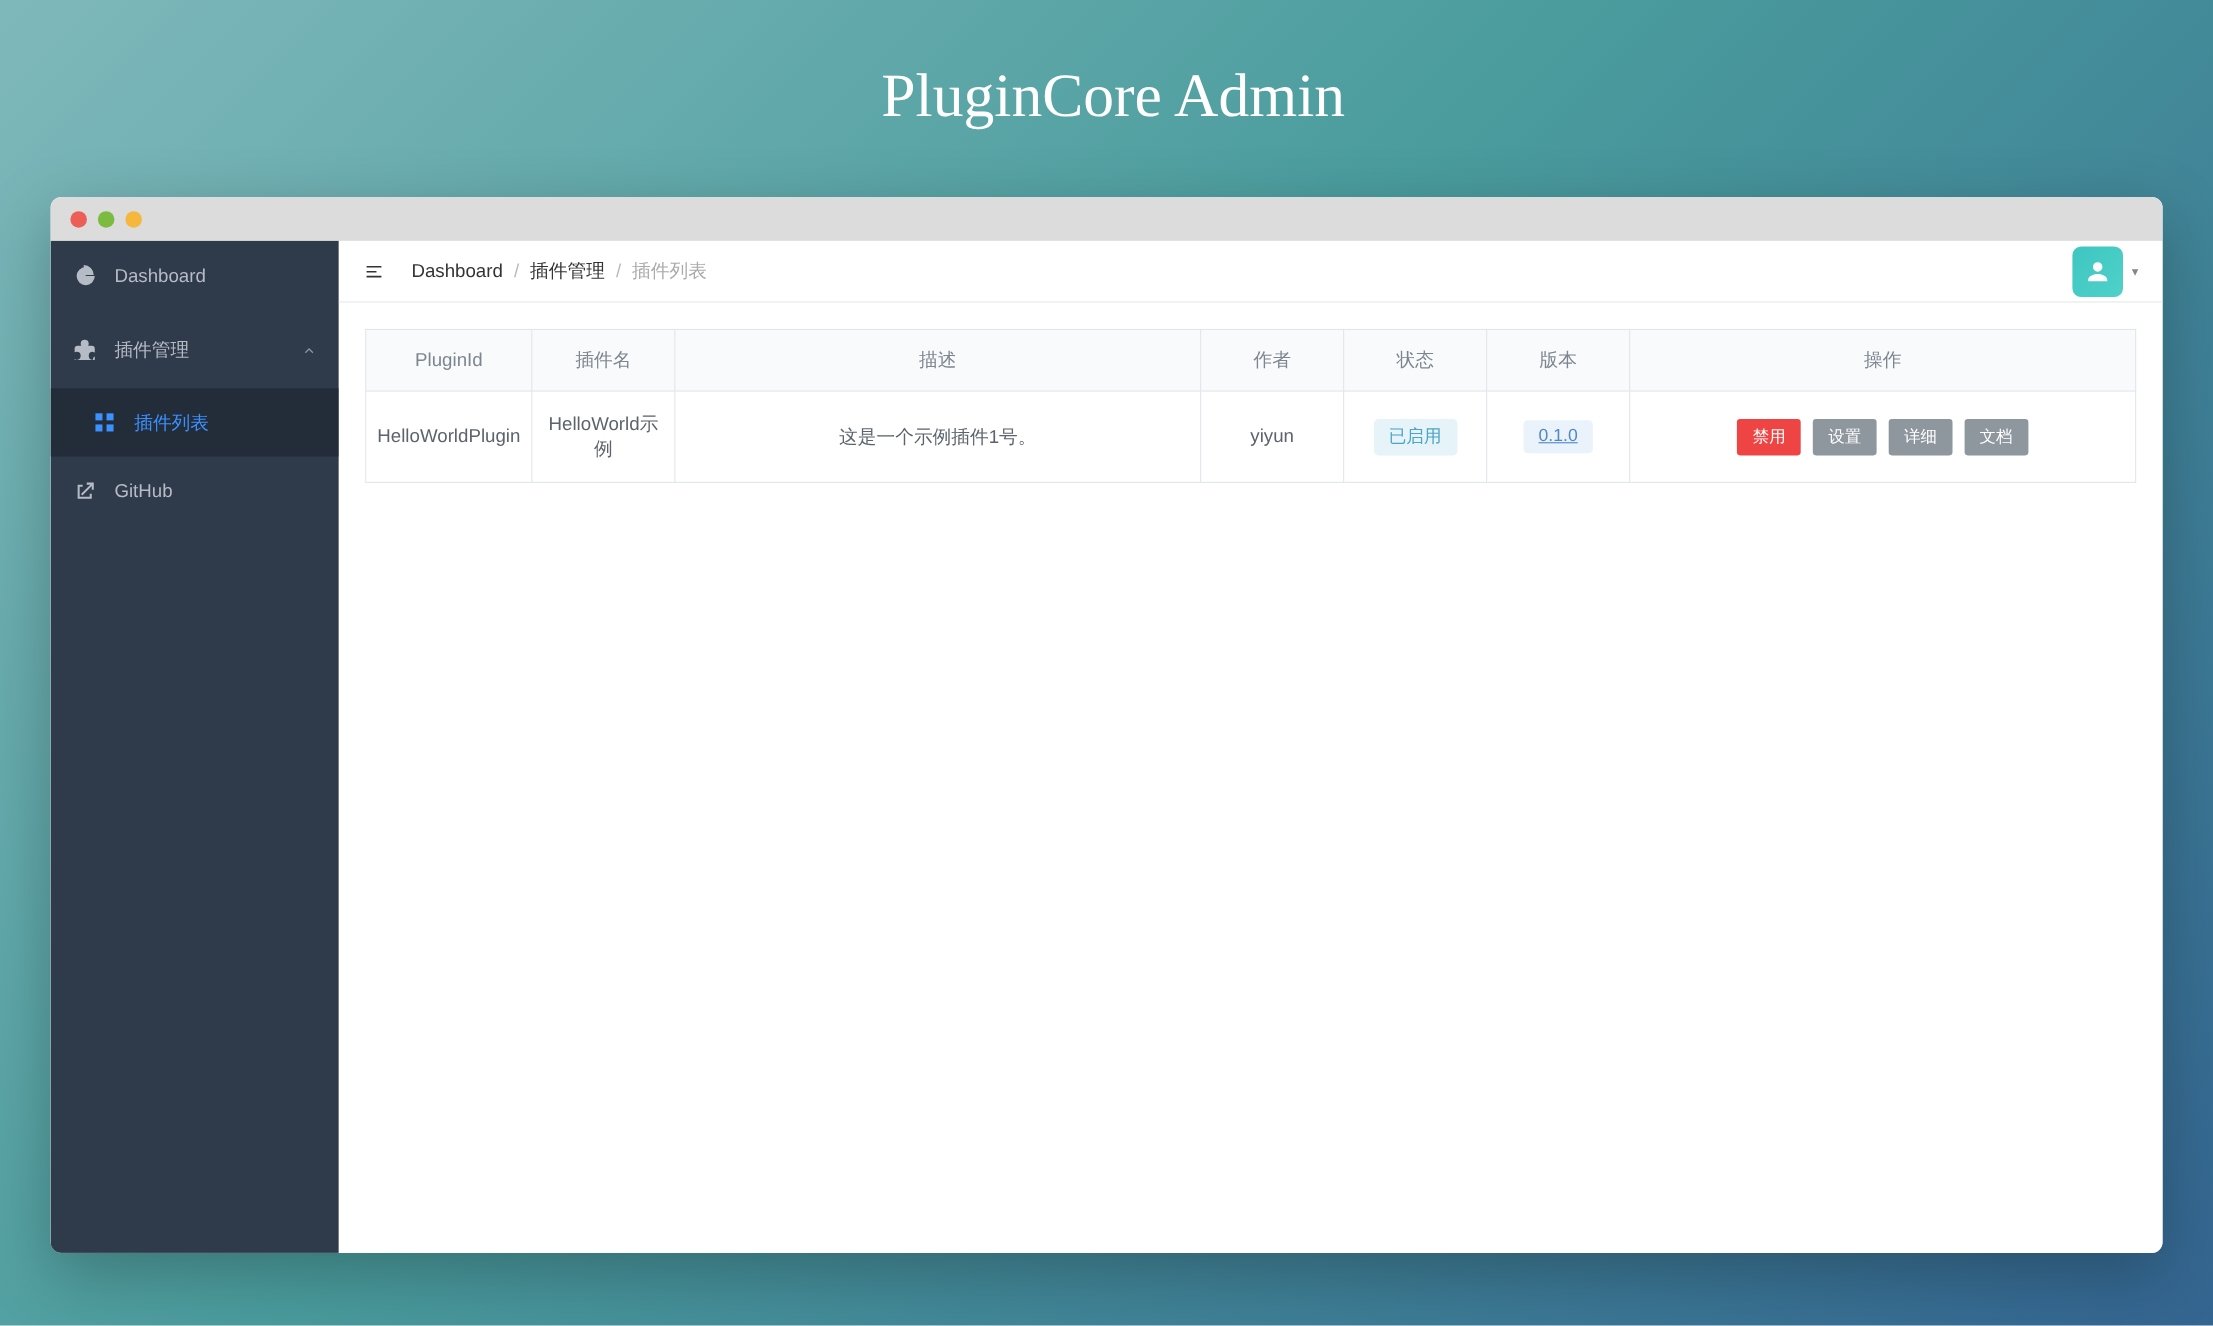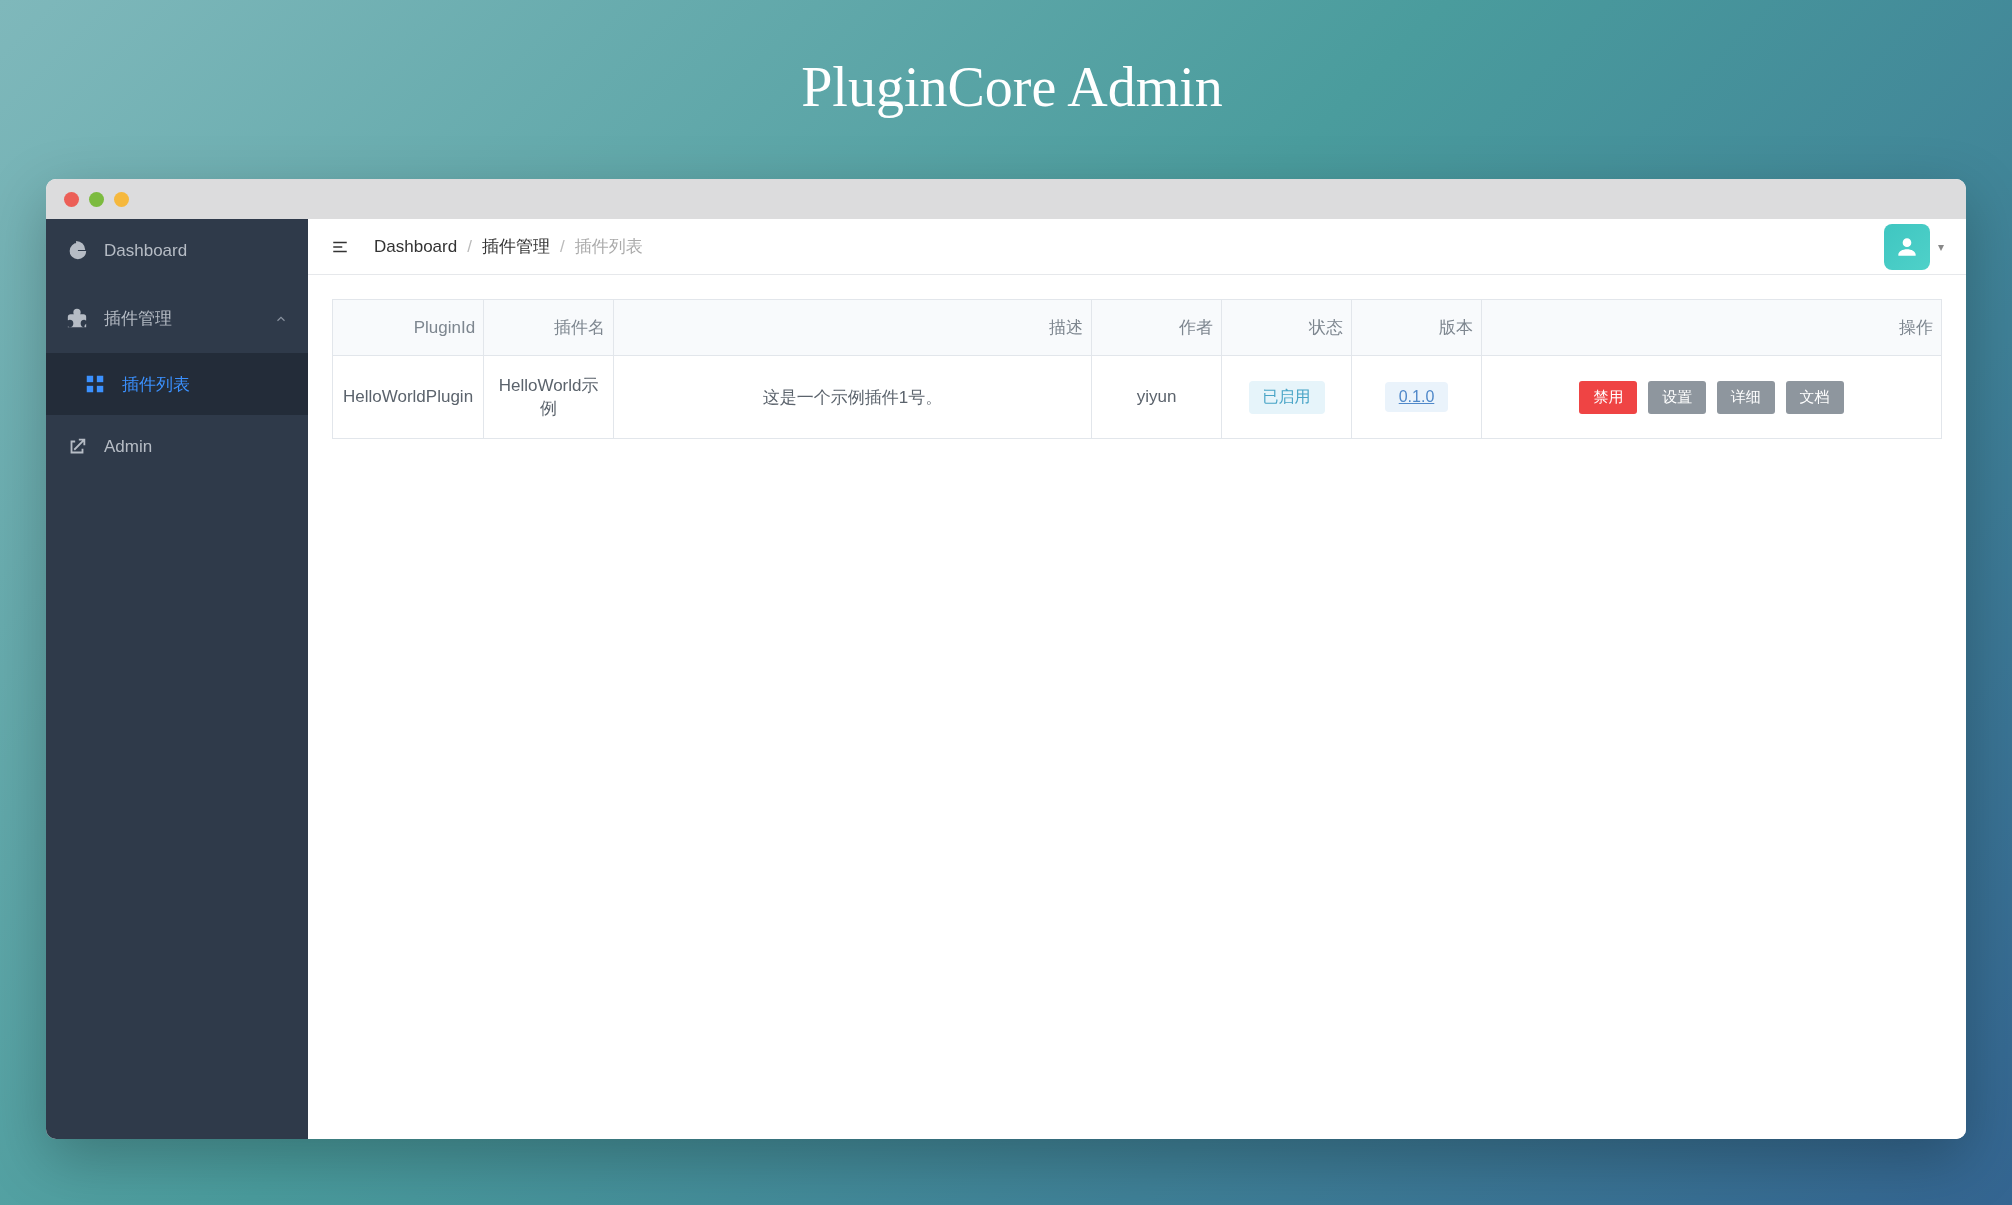--- a/index.html
+++ b/index.html
@@ -102,21 +102,21 @@
     border: 1px solid #e2e6eb;
     font-size: 17px;
     color: #555;
   }
   table.data th {
     background: #f8fafc;
     color: #7d868f;
     font-weight: 500;
     padding: 16px 8px;
     border: 1px solid #e2e6eb;
-    text-align: right;
+    text-align: center;
   }
   table.data td {
     border: 1px solid #e2e6eb;
     padding: 18px 10px;
     text-align: center;
     vertical-align: middle;
     color:#5b636c;
   }
   .badge {
     display:inline-block;
@@ -200,21 +200,21 @@
           <span>插件列表</span>
         </div>
       </div>
 
       <div class="side-item">
         <span class="ico">
           <svg viewBox="0 0 24 24">
               <path d="M14 3h7v7h-2V6.4l-9.3 9.3-1.4-1.4L17.6 5H14V3zM5 5h5v2H7v10h10v-3h2v5H5V5z"></path>
             </svg>
         </span>
-        <span>Admin</span>
+        <span>GitHub</span>
       </div>
     </div>
 
     <div class="main">
       <div class="topbar">
         <div class="topbar-left">
           <span class="menu-toggle">
             <svg viewBox="0 0 24 24">
                 <line x1="3" y1="6" x2="21" y2="6"></line>
                 <line x1="3" y1="12" x2="15" y2="12"></line>

